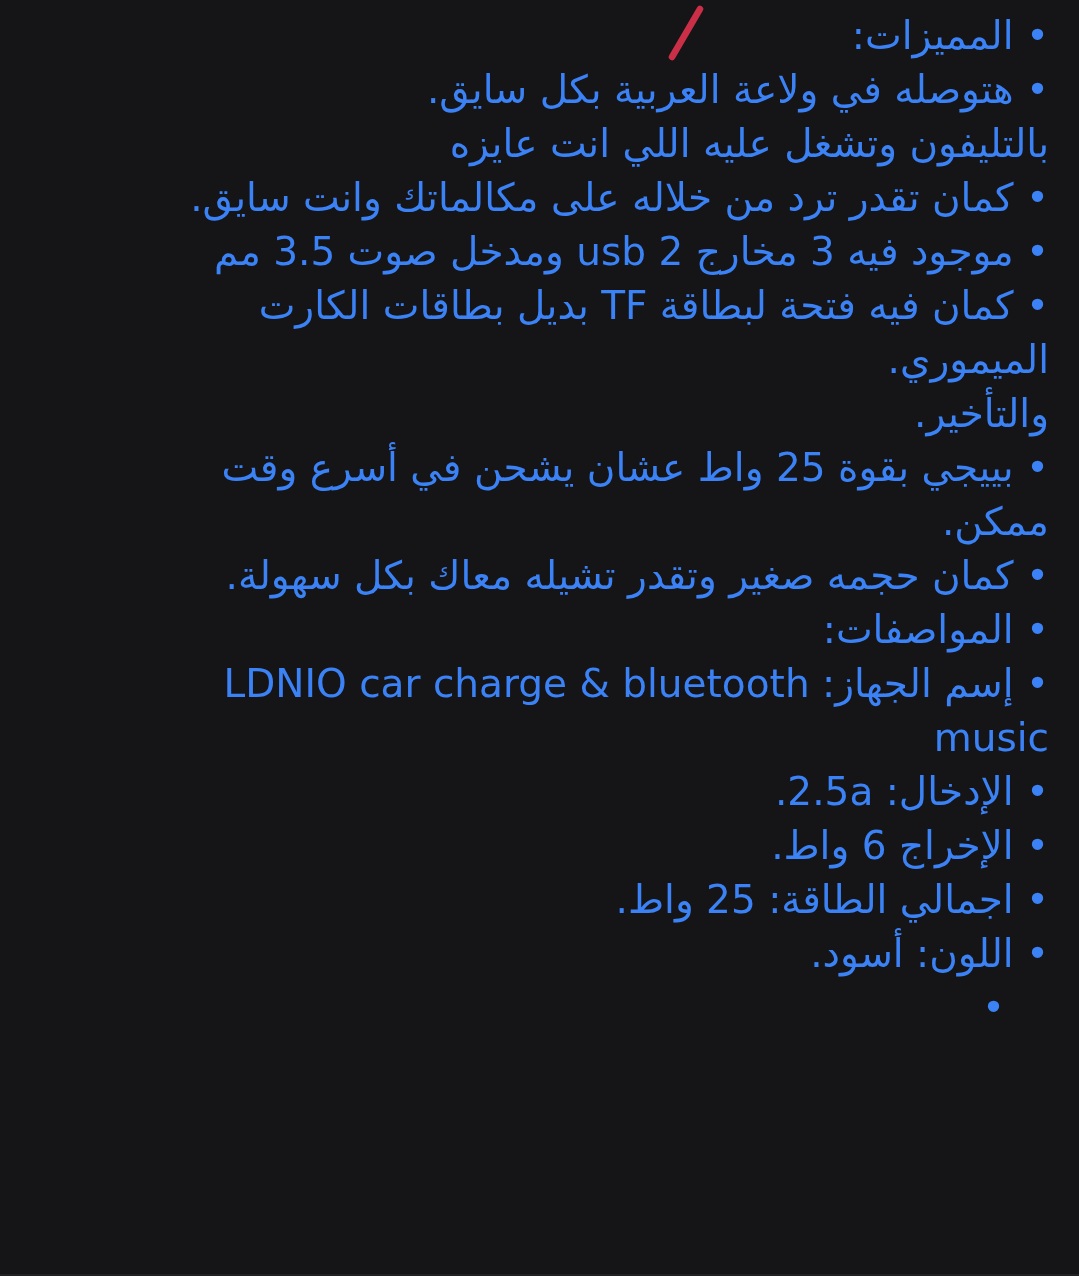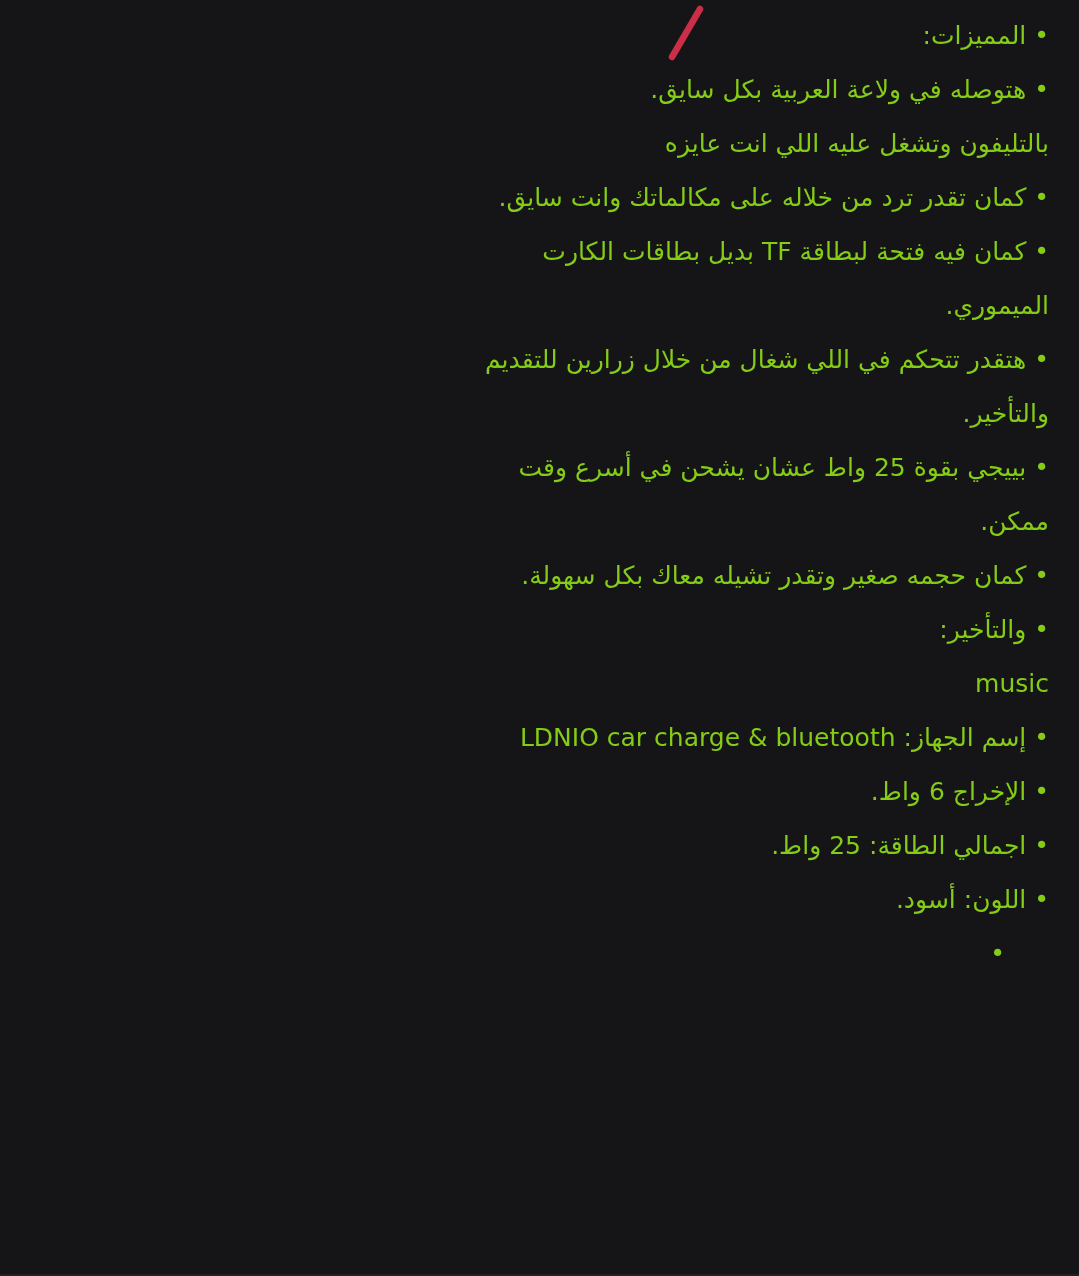--- a/index.html
+++ b/index.html
@@ -12,23 +12,23 @@
   body { position: relative; }
   .desc {
     position: absolute;
     top: 9px;
     right: 0;
     left: 0;
     padding: 0 30px;
     direction: rtl;
     text-align: right;
     font-family: "DejaVu Sans", sans-serif;
-    font-size: 25px;
+    font-size: 39px;
     line-height: 54px;
-    color: #84cc16;
+    color: #3b82f6;
   }
   .line {
     white-space: nowrap;
     height: 54px;
   }
   .line.lone-bullet {
     margin-right: 44px;
   }
   .slash-annotation {
     position: absolute;
@@ -48,30 +48,31 @@
   }
 </style>
 </head>
 <body>
 
 <div class="desc">
   <div class="line">• المميزات:</div>
   <div class="line">• هتوصله في ولاعة العربية بكل سايق.</div>
   <div class="line">بالتليفون وتشغل عليه اللي انت عايزه</div>
   <div class="line">• كمان تقدر ترد من خلاله على مكالماتك وانت سايق.</div>
+  <div class="line">• موجود فيه 3 مخارج usb 2 ومدخل صوت 3.5 مم</div>
   <div class="line">• كمان فيه فتحة لبطاقة TF بديل بطاقات الكارت</div>
   <div class="line">الميموري.</div>
-  <div class="line">• هتقدر تتحكم في اللي شغال من خلال زرارين للتقديم</div>
   <div class="line">والتأخير.</div>
   <div class="line">• بييجي بقوة 25 واط عشان يشحن في أسرع وقت</div>
   <div class="line">ممكن.</div>
   <div class="line">• كمان حجمه صغير وتقدر تشيله معاك بكل سهولة.</div>
-  <div class="line">• والتأخير:</div>
+  <div class="line">• المواصفات:</div>
+  <div class="line">• إسم الجهاز: LDNIO car charge &amp; bluetooth</div>
   <div class="line">music</div>
-  <div class="line">• إسم الجهاز: LDNIO car charge &amp; bluetooth</div>
+  <div class="line">• الإدخال: 2.5a.</div>
   <div class="line">• الإخراج 6 واط.</div>
   <div class="line">• اجمالي الطاقة: 25 واط.</div>
   <div class="line">• اللون: أسود.</div>
   <div class="line lone-bullet">•</div>
 </div>
 
 <svg class="slash-annotation" viewBox="0 0 48 60" xmlns="http://www.w3.org/2000/svg">
   <line x1="10" y1="54" x2="38" y2="6" stroke="#cb2f47" stroke-width="6.5" stroke-linecap="round"></line>
 </svg>
 

